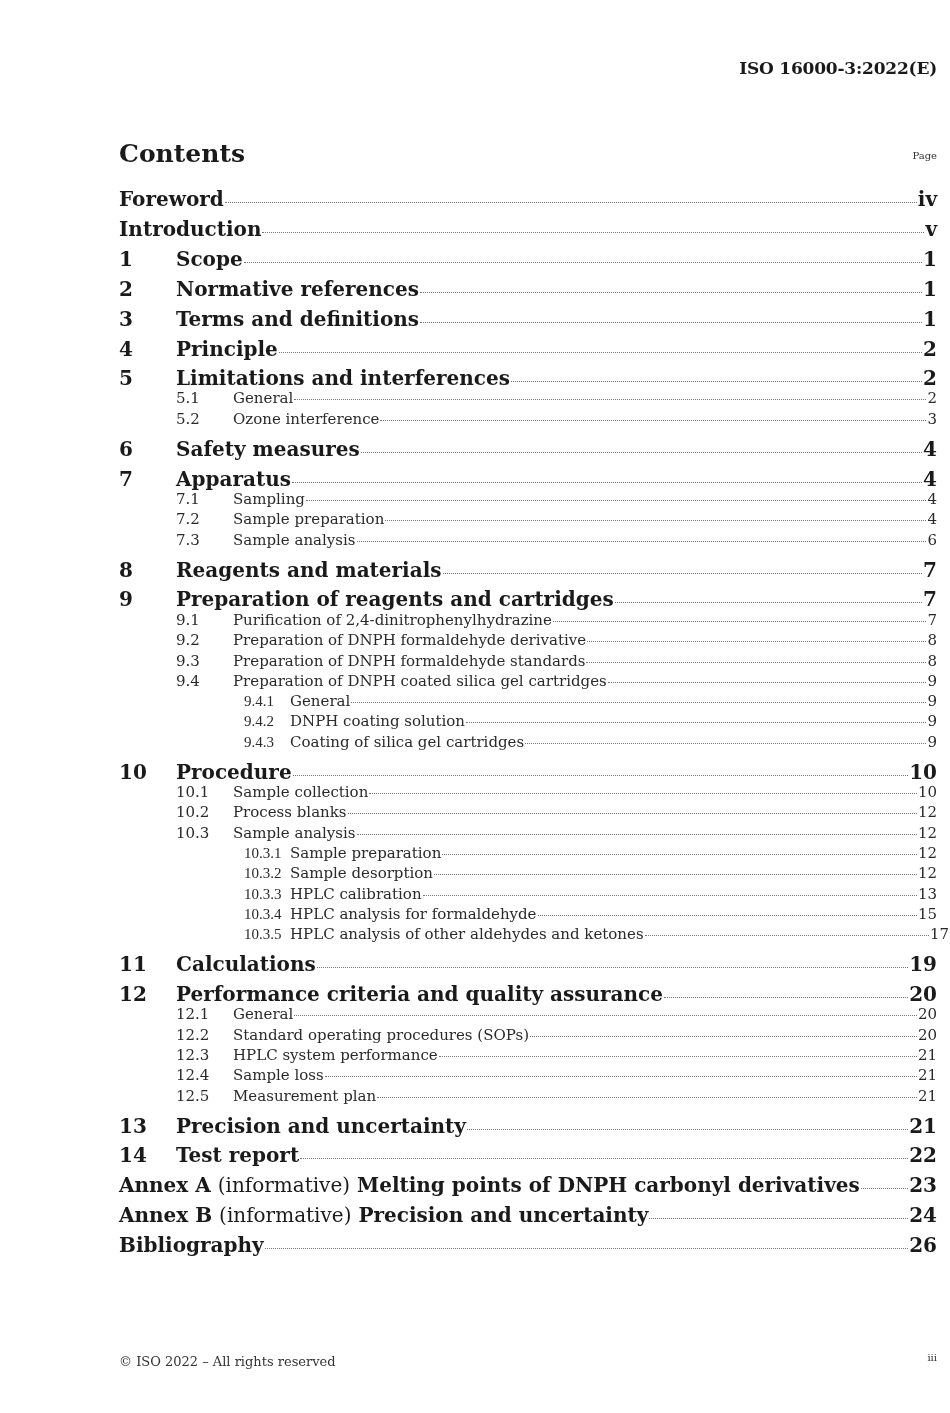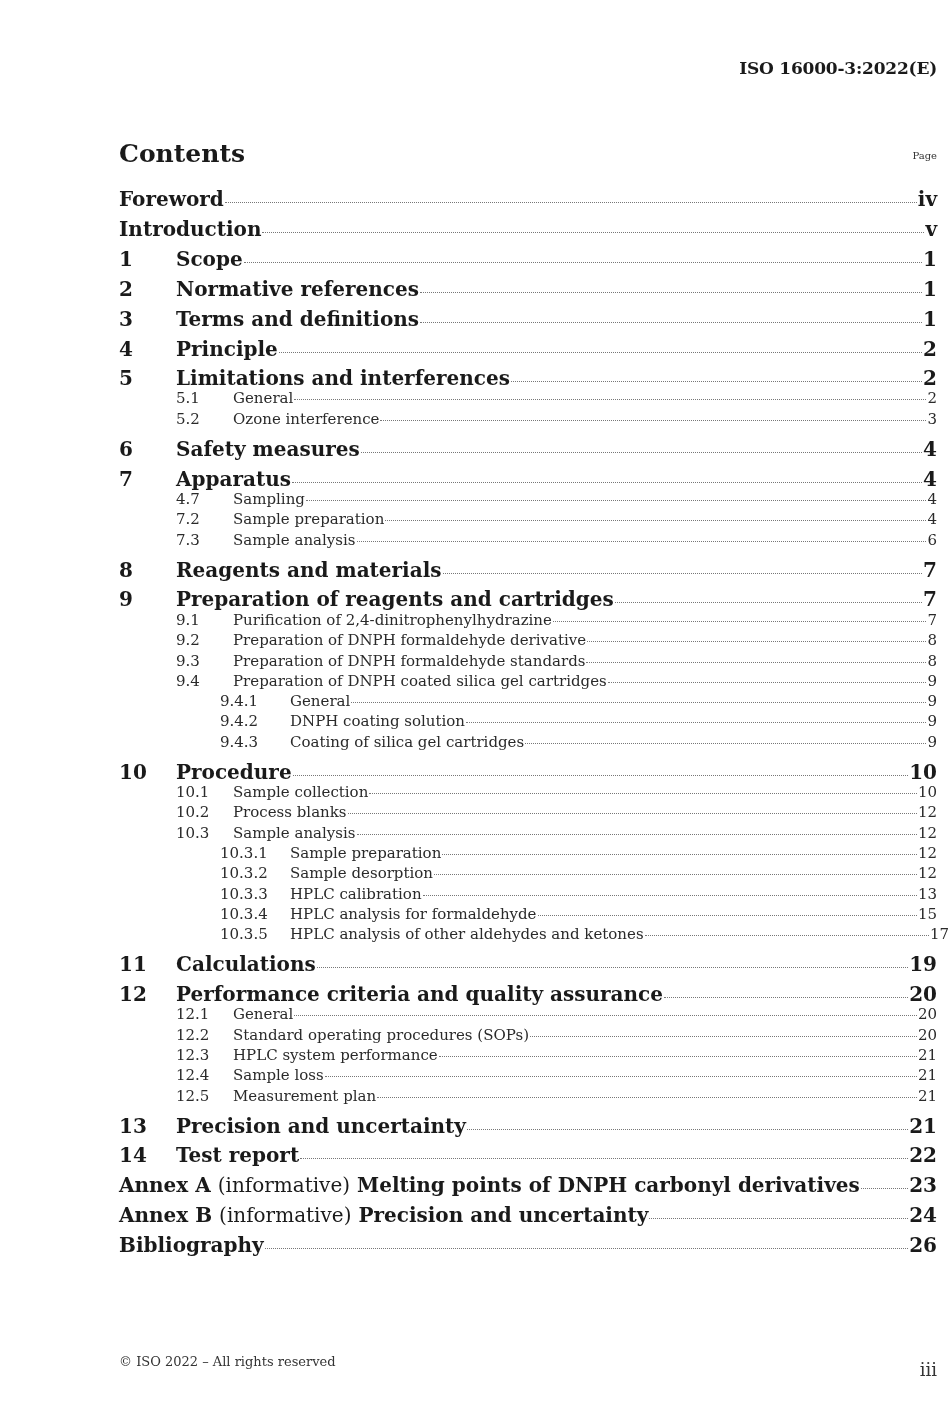--- a/index.html
+++ b/index.html
@@ -16,25 +16,25 @@
     .row .leader { flex: 1 1 auto; border-bottom: 1px dotted #777; margin: 0 1px; transform: translateY(-3px); min-width: 10px; }
     .row .pg { white-space: nowrap; }
     .lvl1 { font-size: 20px; font-weight: bold; line-height: 20px; }
     .lvl1 .num { left: 119px; }
     .lvl1 .entry { left: 176px; }
     .lvl1.unnum .entry { left: 119px; }
     .lvl2 { font-size: 15px; font-weight: normal; line-height: 20px; color: #2a2a2a; }
     .lvl2 .num { left: 176px; }
     .lvl2 .entry { left: 233px; }
     .lvl3 { font-size: 15px; font-weight: normal; line-height: 20px; color: #2a2a2a; }
-    .lvl3 .num { left: 220px; }
+    .lvl3 .num { left: 244px; font-family: Liberation Serif, serif; }
     .lvl3 .entry { left: 290px; }
     .annex-plain { font-weight: normal; }
     .footer-left { position: absolute; left: 119px; top: 1354px; font-size: 13px; color: #333; }
-    .footer-right { position: absolute; right: 13px; top: 1352px; font-size: 18px; color: #333; margin-top: 7px; }
+    .footer-right { position: absolute; right: 13px; top: 1352px; font-size: 10px; color: #333; }
   </style>
 </head>
 <body>
 
 <div class="doc-id">ISO 16000-3:2022(E)</div>
 <div class="contents-title">Contents</div>
 <div class="page-label">Page</div>
 
 <div class="toc" id="toc">
     <div class="row lvl1 unnum" style="top: 189px;">
@@ -117,21 +117,21 @@
     </div>
     <div class="row lvl1" style="top: 469px;">
       <span class="num">7</span>
       <span class="entry">
         <span class="title">Apparatus</span>
         <span class="leader"></span>
         <span class="pg">4</span>
       </span>
     </div>
     <div class="row lvl2" style="top: 489px;">
-      <span class="num">4.7</span>
+      <span class="num">7.1</span>
       <span class="entry">
         <span class="title">Sampling</span>
         <span class="leader"></span>
         <span class="pg">4</span>
       </span>
     </div>
     <div class="row lvl2" style="top: 509px;">
       <span class="num">7.2</span>
       <span class="entry">
         <span class="title">Sample preparation</span>

